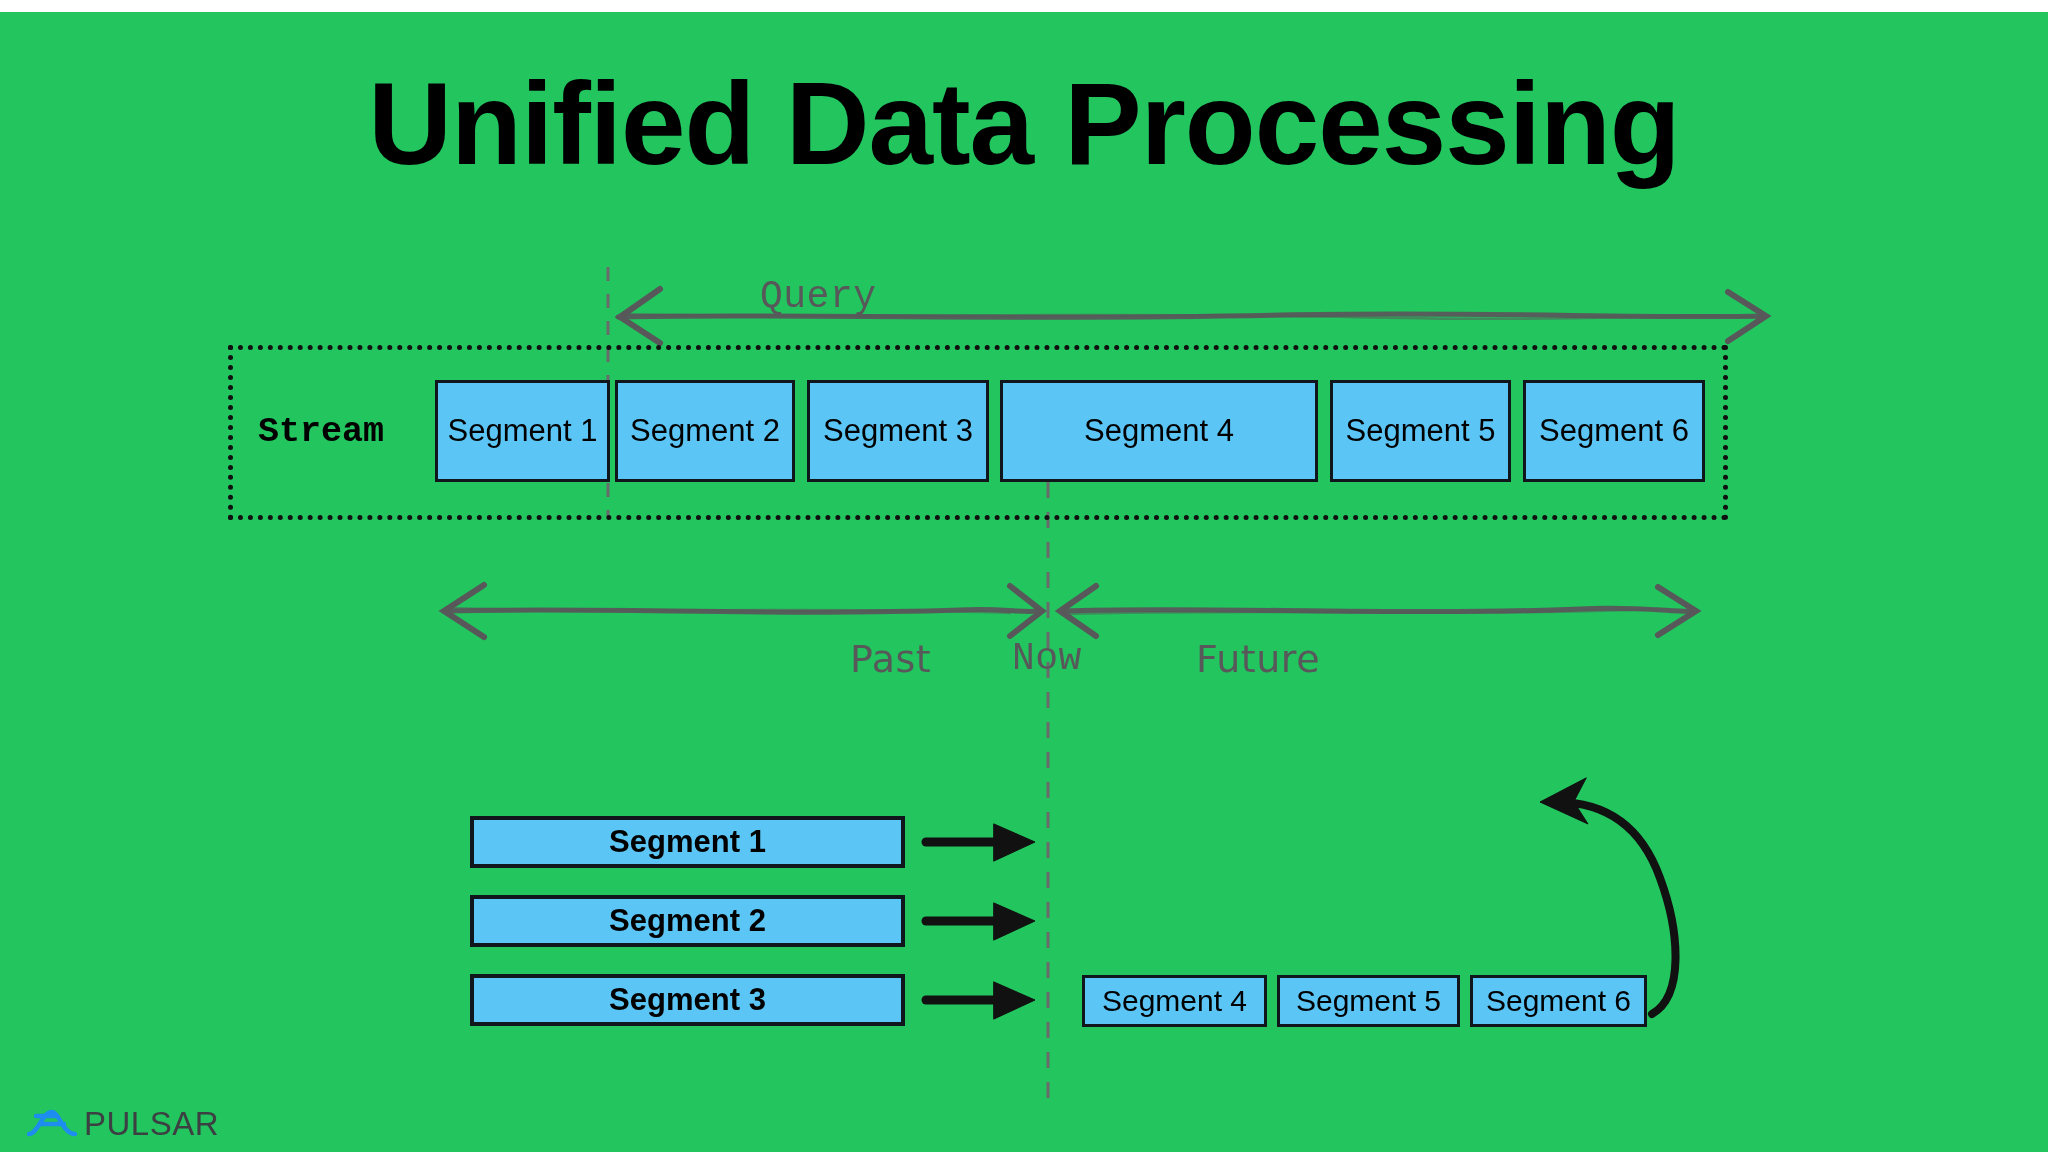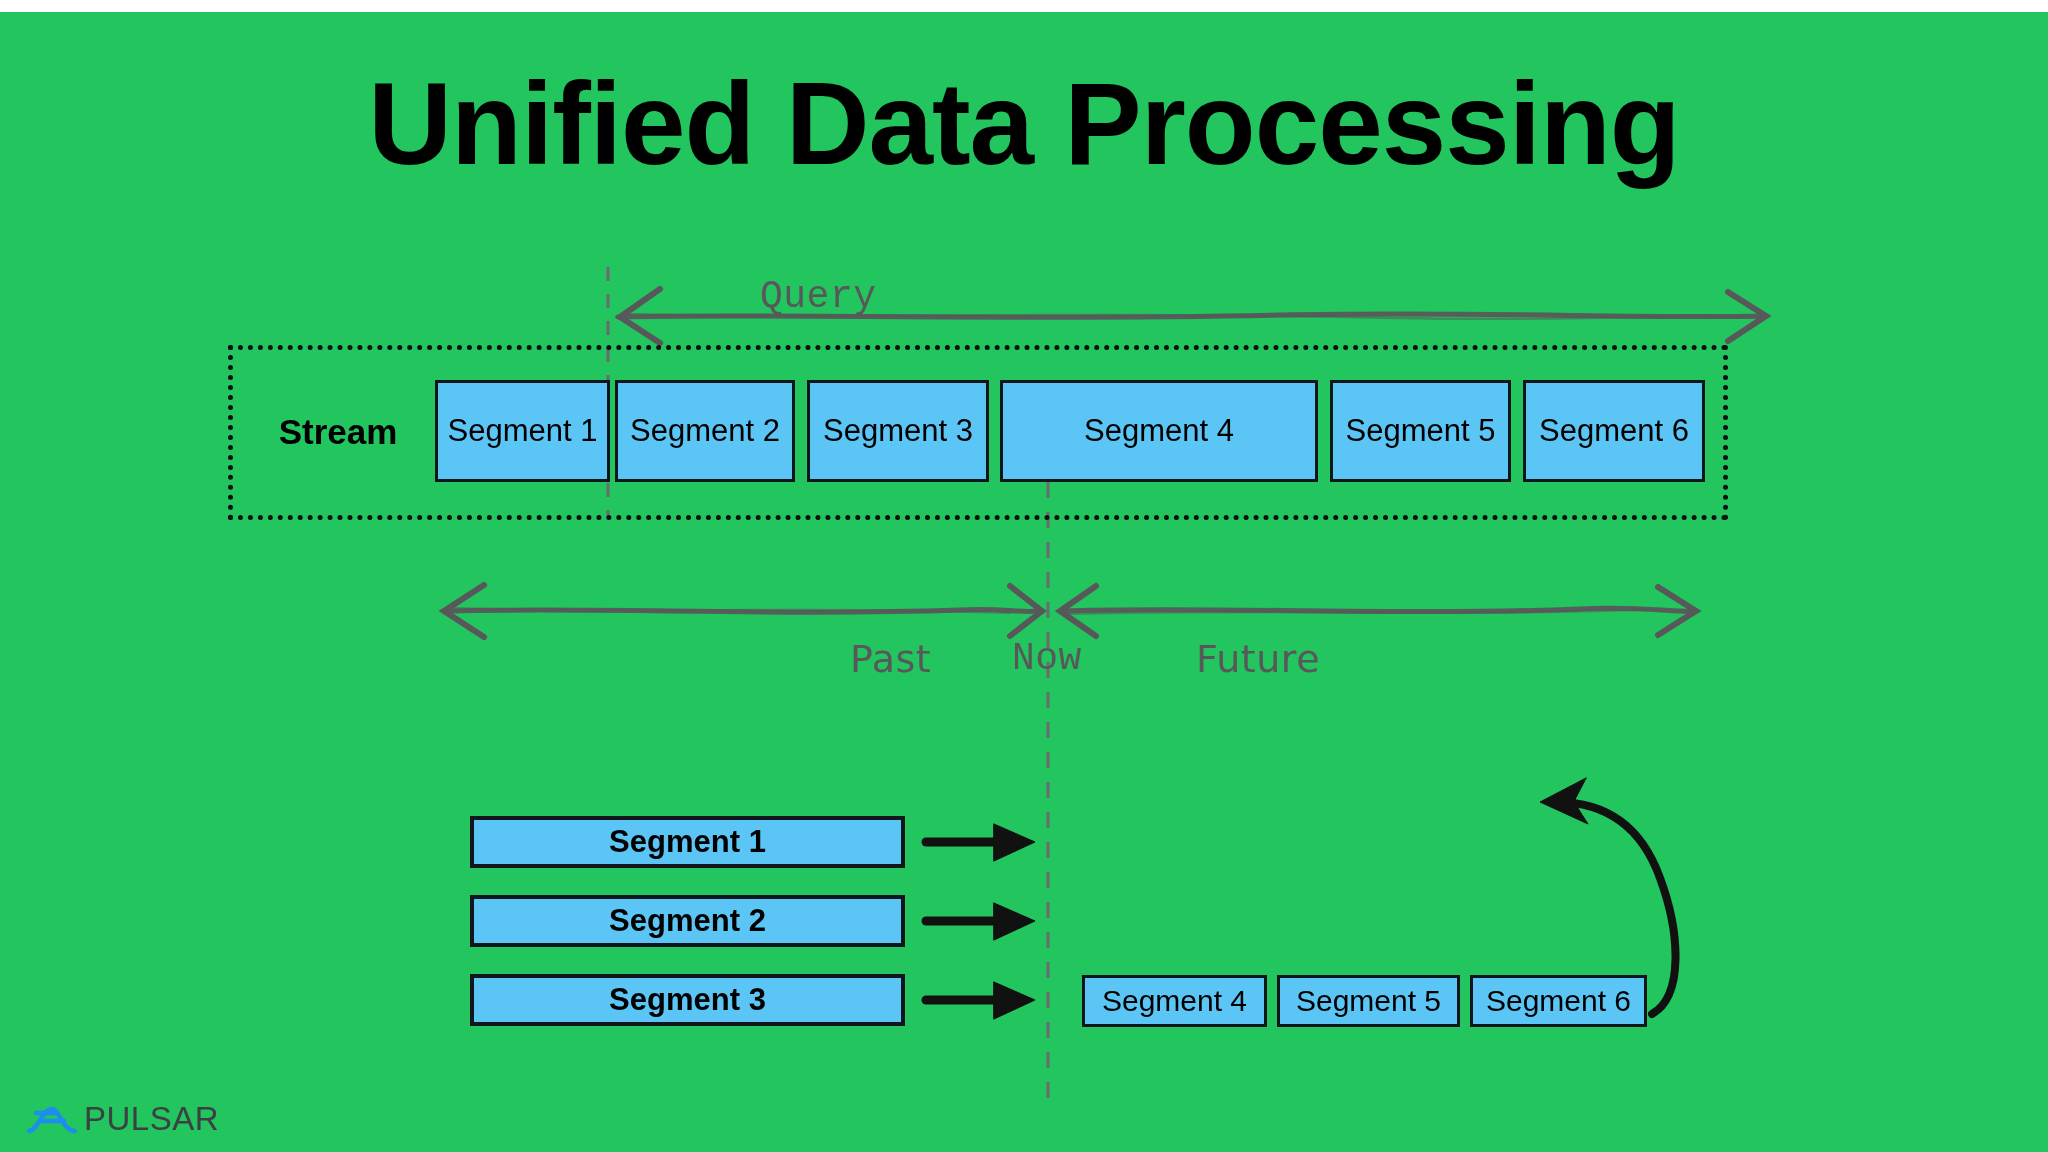--- a/index.html
+++ b/index.html
@@ -72,22 +72,21 @@
     height: 175px;
     border: 5px dotted #111111;
     box-sizing: border-box;
   }
 
   .stream-label {
     position: absolute;
     left: 258px;
     top: 400px;
     width: 160px;
-    text-align: center;
-    font-family: Liberation Sans, sans-serif;
+    font-family: Liberation Mono, monospace;
     font-weight: bold;
     font-size: 35px;
     color: #000000;
     white-space: nowrap;
   }
 
   .seg {
     position: absolute;
     background: #5BC5F5;
     border: 3px solid #11161c;
@@ -155,20 +154,21 @@
   }
 
   
   .logo {
     position: absolute;
     left: 26px;
     top: 1088px;
     width: 200px;
     height: 48px;
     display: flex;
+    align-items: center;
     gap: 6px;
   }
   .logo-word {
     font-family: "Liberation Sans", sans-serif;
     font-size: 33px;
     letter-spacing: 0.5px;
     color: #3c4043;
     white-space: nowrap;
   }
 </style>

